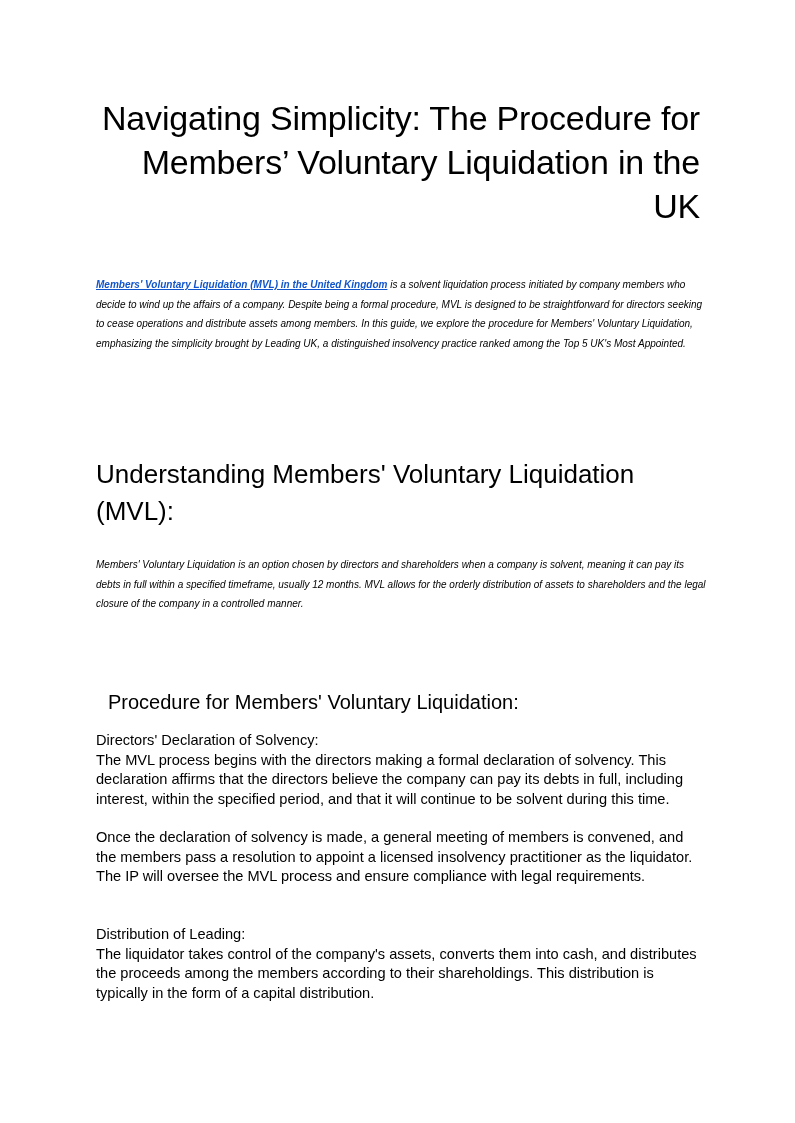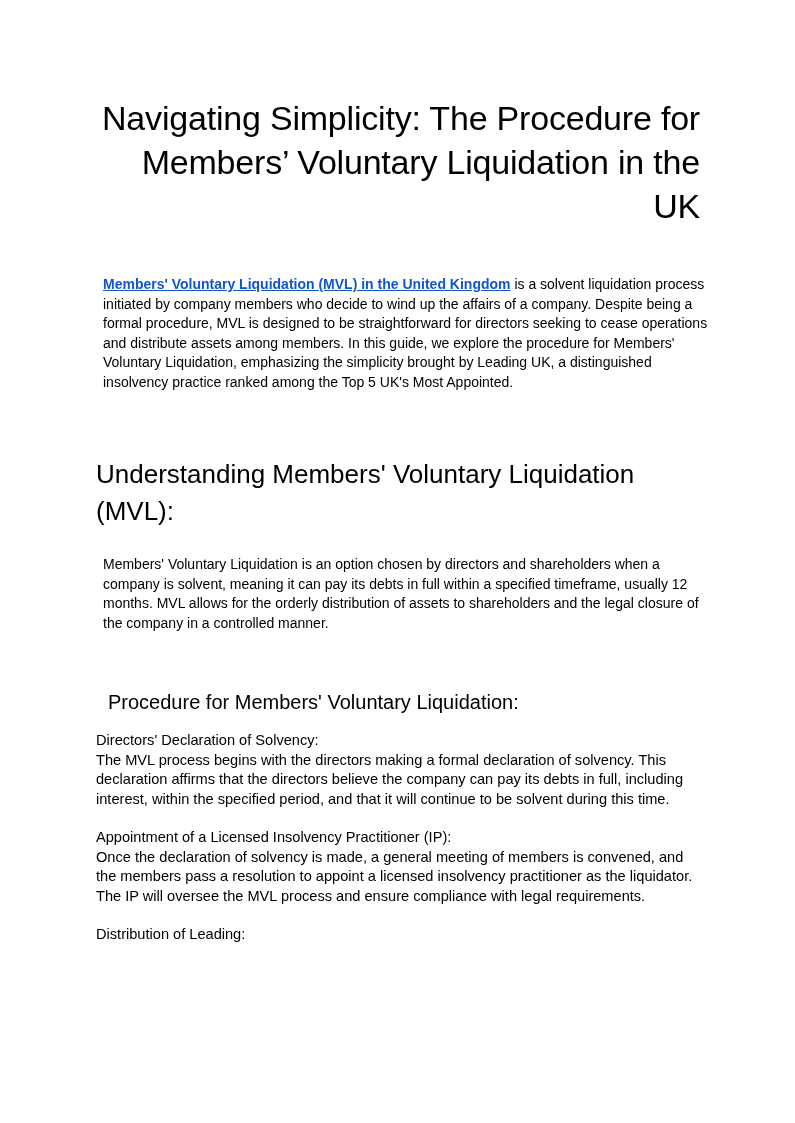--- a/index.html
+++ b/index.html
@@ -28,25 +28,26 @@
       width: 604px;
       text-align: right;
       font-size: 34px;
       line-height: 44px;
       font-weight: normal;
       margin: 0;
       letter-spacing: -0.2px;
     }
     .para {
       position: absolute;
-      left: 7px;
+      left: 0;
       width: 610px;
-      font-size: 14px;
+      font-size: 10px;
       line-height: 19.5px;
       margin: 0;
+      font-style: italic;
     }
     .link {
       color: #1155cc;
       font-weight: bold;
       text-decoration: underline;
       cursor: pointer;
     }
     .h2 {
       position: absolute;
       left: 0;
@@ -95,21 +96,21 @@
   <p class="para" style="top:555px;">Members' Voluntary Liquidation is an option chosen by directors and shareholders when a company is solvent, meaning it can pay its debts in full within a specified timeframe, usually 12 months. MVL allows for the orderly distribution of assets to shareholders and the legal closure of the company in a controlled manner.</p>
 
   <h3 class="h3" style="top:677px;">Procedure for Members' Voluntary Liquidation:</h3>
 
   <div class="step" style="top:731px;">
     <span class="step-title">Directors' Declaration of Solvency:</span>
     <span class="step-body">The MVL process begins with the directors making a formal declaration of solvency. This declaration affirms that the directors believe the company can pay its debts in full, including interest, within the specified period, and that it will continue to be solvent during this time.</span>
   </div>
 
   <div class="step" style="top:828px;">
-    <span class="step-title">Appointment of a Licensed Insolvency Practitioner (IP):</span>
     <span class="step-body">Once the declaration of solvency is made, a general meeting of members is convened, and the members pass a resolution to appoint a licensed insolvency practitioner as the liquidator. The IP will oversee the MVL process and ensure compliance with legal requirements.</span>
   </div>
 
   <div class="step" style="top:925px;">
     <span class="step-title">Distribution of Leading:</span>
+    <span class="step-body">The liquidator takes control of the company's assets, converts them into cash, and distributes the proceeds among the members according to their shareholdings. This distribution is typically in the form of a capital distribution.</span>
   </div>
 
 </div>
 
 </body></html>

